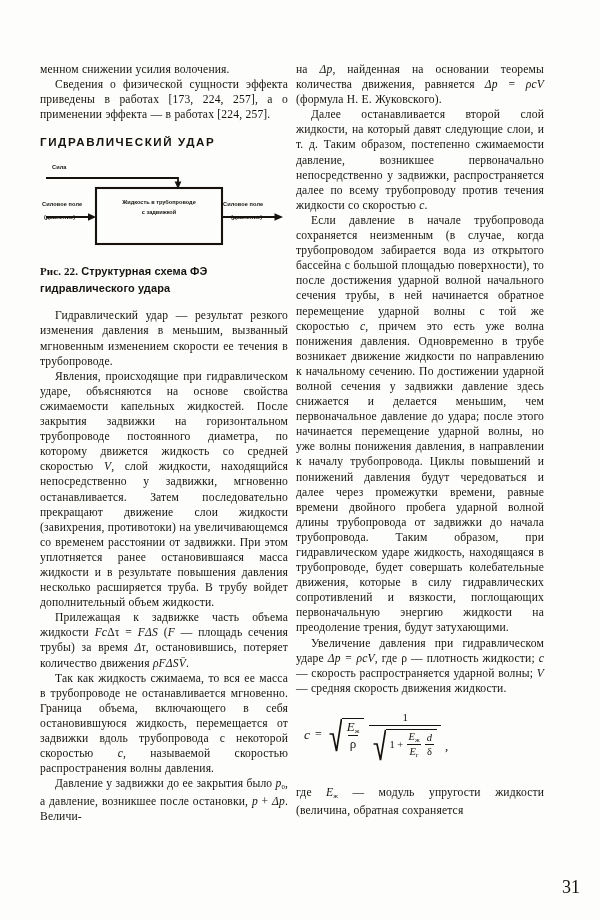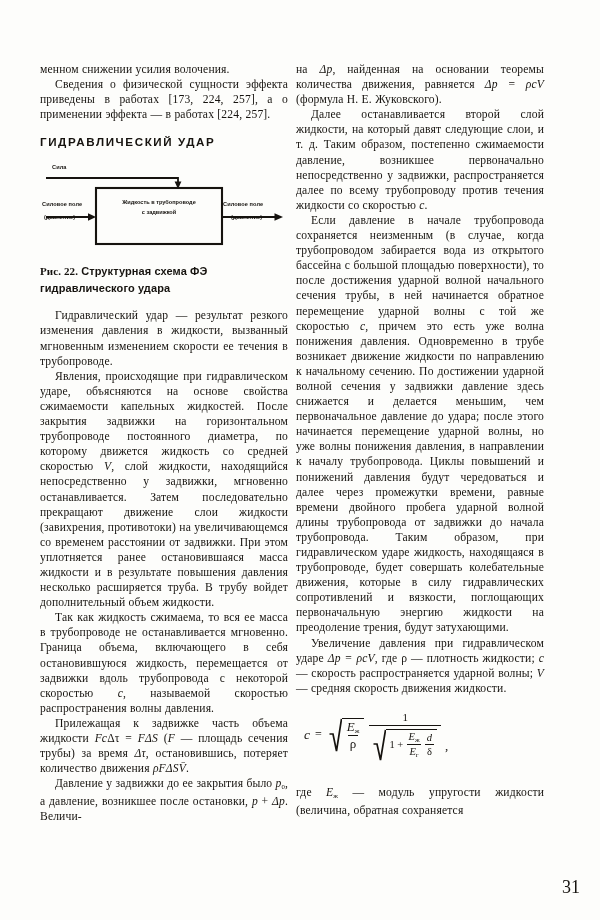--- a/index.html
+++ b/index.html
@@ -231,27 +231,27 @@
               <span>Жидкость в трубопроводе</span><br>
               <span>с задвижкой</span>
             </div>
           </div>
           <div class="fig-caption">
             <span class="capnum">Рис. 22.</span>
             <span>Структурная схема ФЭ гидравлического удара</span>
           </div>
         </div>
 
-        <p class="para" style="margin-top:11px">Гидравлический удар — результат резкого изменения давления в жидкости, вызванный мгновенным изменением скорости ее течения в трубопроводе.</p>
+        <p class="para" style="margin-top:11px">Гидравлический удар — результат резкого изменения давления в меньшим, вызванный мгновенным изменением скорости ее течения в трубопроводе.</p>
 
         <p class="para"><span>Явления, происходящие при гидравлическом ударе, объясняются на основе свойства сжимаемости капельных жидкостей. После закрытия задвижки на горизонтальном трубопроводе постоянного диаметра, по которому движется жидкость со средней скоростью </span><i>V</i><span>, слой жидкости, находящийся непосредственно у задвижки, мгновенно останавливается. Затем последовательно прекращают движение слои жидкости (завихрения, противотоки) на увеличивающемся со временем расстоянии от задвижки. При этом уплотняется ранее остановившаяся масса жидкости и в результате повышения давления несколько расширяется труба. В трубу войдет дополнительный объем жидкости.</span></p>
 
+        <p class="para"><span>Прилежащая к задвижке часть объема жидкости </span><i>Fc</i><span>Δτ = </span><i>F</i><i>ΔS</i><span> (</span><i>F</i><span> — площадь сечения трубы) за время </span><i>Δτ</i><span>, остановившись, потеряет количество движения </span><i>ρFΔSV̄</i><span>.</span></p>
+
         <p class="para"><span>Так как жидкость сжимаема, то вся ее масса в трубопроводе не останавливается мгновенно. Граница объема, включающего в себя остановившуюся жидкость, перемещается от задвижки вдоль трубопровода с некоторой скоростью </span><i>c</i><span>, называемой скоростью распространения волны давления.</span></p>
-
-        <p class="para"><span>Прилежащая к задвижке часть объема жидкости </span><i>Fc</i><span>Δτ = </span><i>F</i><i>ΔS</i><span> (</span><i>F</i><span> — площадь сечения трубы) за время </span><i>Δτ</i><span>, остановившись, потеряет количество движения </span><i>ρFΔSV̄</i><span>.</span></p>
 
         <p class="para"><span>Давление у задвижки до ее закрытия было </span><i>p</i><sub class="sub">0</sub><span>, а давление, возникшее после остановки, </span><i>p</i><span> + </span><i>Δp</i><span>. Величи-</span></p>
       </div>
 
       <div class="col">
 
         <p class="para cont"><span>на </span><i>Δp</i><span>, найденная на основании теоремы количества движения, равняется </span><i>Δp = ρcV</i><span> (формула Н. Е. Жуковского).</span></p>
 
         <p class="para"><span>Далее останавливается второй слой жидкости, на который давят следующие слои, и т. д. Таким образом, постепенно сжимаемости давление, возникшее первоначально непосредственно у задвижки, распространяется далее по всему трубопроводу против течения жидкости со скоростью </span><i>c</i><span>.</span></p>
 

